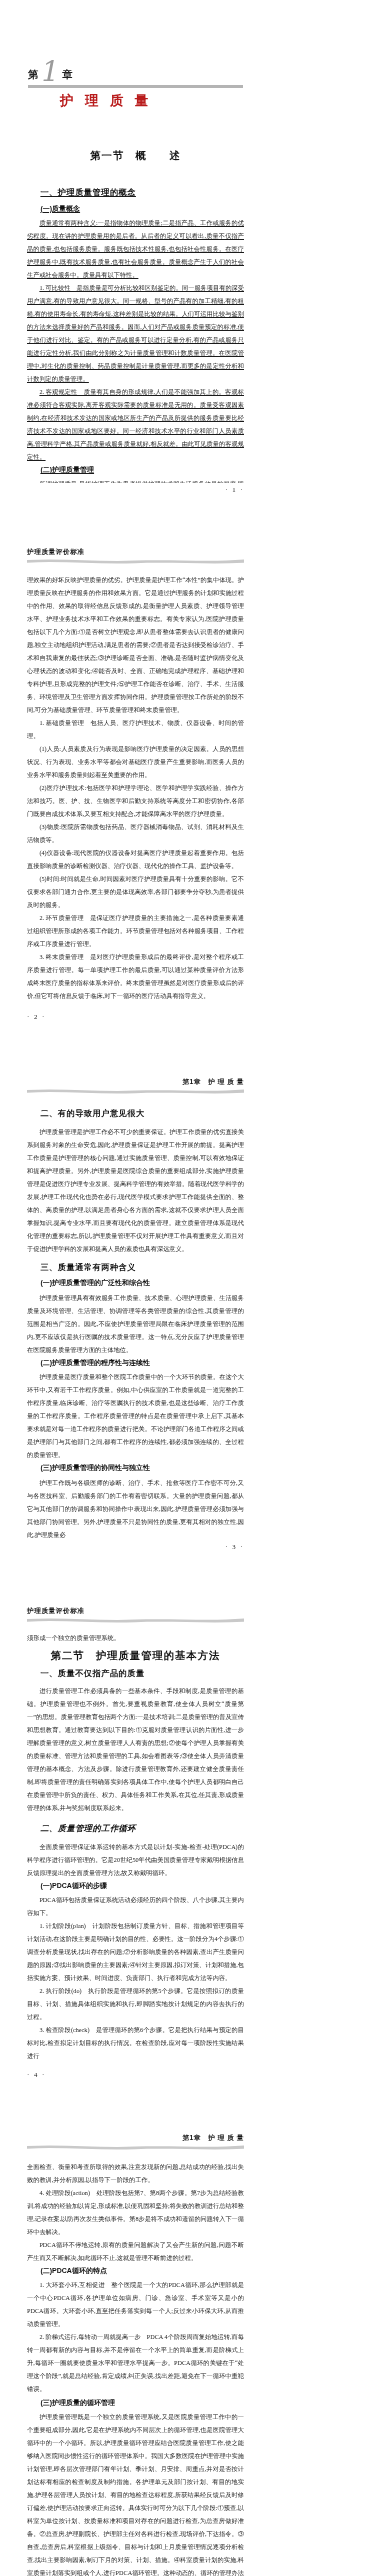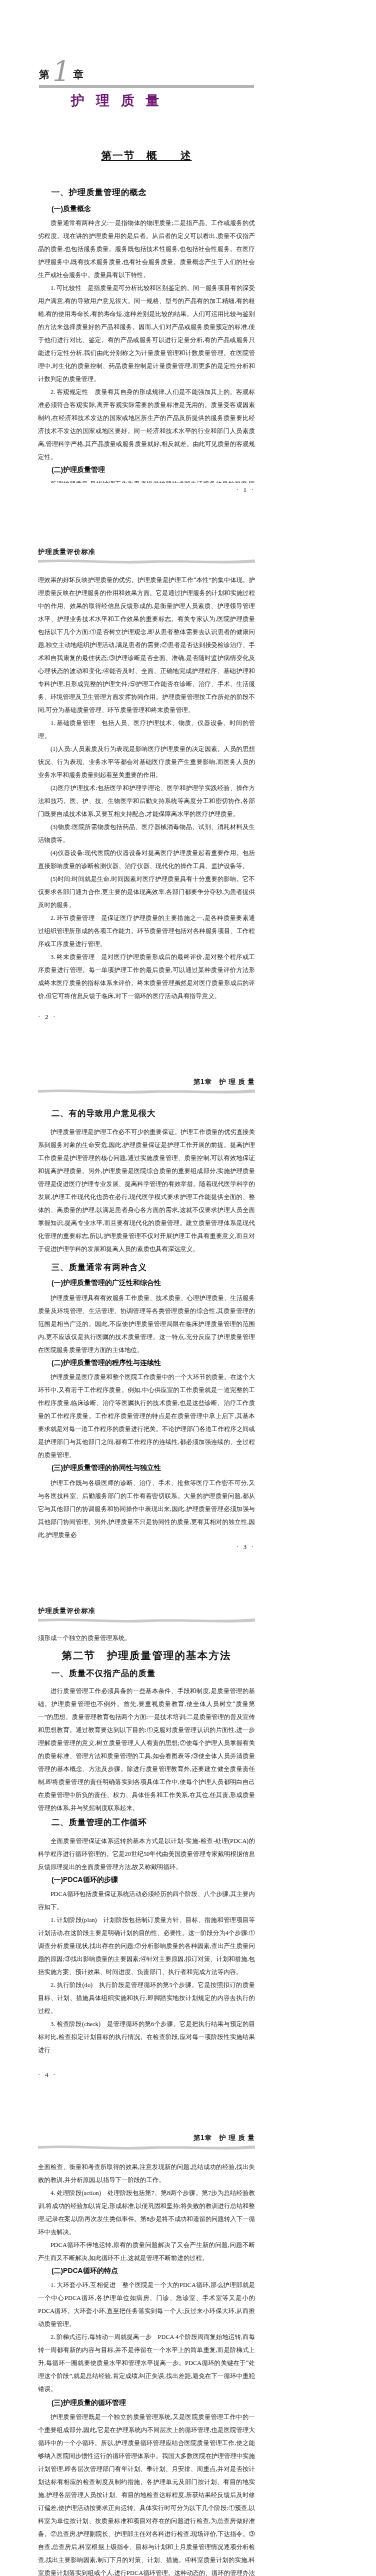--- a/index.html
+++ b/index.html
@@ -2,36 +2,36 @@
 <html style="font-size:8.2px"><head>
 <meta charset="utf-8">
 <style>
   html,body{margin:0;padding:0;}
   body{
     width:376px;height:2642px;background:#ffffff;
     font-family:"Liberation Serif","DejaVu Serif",serif;
     color:#1b1b1b;
   }
   .canvas{position:relative;width:376px;height:2642px;background:#ffffff;overflow:hidden;}
-  .page{position:absolute;left:11px;width:306px;overflow:hidden;background:#ffffff;}
+  .page{position:absolute;left:0;width:306px;overflow:hidden;background:#ffffff;}
   #page1{top:0;height:515px;}
   #page2{top:515px;height:531px;}
   #page3{top:1046px;height:531px;}
   #page4{top:1577px;height:531px;padding-left:40px;}
   #page5{top:2107px;height:535px;}
 
   
   .ch-head{position:absolute;left:28px;top:58px;white-space:nowrap;}
   .ch-zh{font:bold 10.3px/10.3px "Liberation Serif",serif;position:relative;top:-3.1px;color:#222;}
   .ch-num{font:italic 28px/28px "DejaVu Serif",serif;color:#9b9b9b;margin:0 3.1px;}
   .ch-rule{position:absolute;left:28px;top:85px;width:215px;height:2.6px;background:#b4b4b4;}
-  .ch-title{position:absolute;left:60px;top:93px;font:bold 13.4px/15.5px "Liberation Serif",serif;letter-spacing:4.1px;color:#701a75;}
+  .ch-title{position:absolute;left:60px;top:93px;font:bold 13.4px/15.5px "Liberation Serif",serif;letter-spacing:4.1px;color:#b91c1c;}
 
   .sec-title-abs{position:absolute;left:27px;width:217px;text-align:center;
-    font:bold 10.3px/13.4px "Liberation Serif",serif;letter-spacing:1px;color:#141414;text-decoration:underline;}
+    font:bold 10.3px/13.4px "Liberation Serif",serif;letter-spacing:1px;color:#141414;}
 
   
   .rh{position:absolute;left:27px;width:217px;font:bold 6.7px/8.2px "Liberation Sans",sans-serif;
       letter-spacing:0.5px;color:#161616;}
   .rh.right{text-align:right;}
   .wave{position:absolute;left:27px;width:217px;height:6.2px;}
 
   
   .page-body{position:absolute;left:27px;width:217px;overflow:hidden;}
   .para{margin:0;text-indent:2em;text-align:justify;
@@ -56,21 +56,21 @@
 <div class="canvas">
 
   <div class="page" id="page1">
     <div class="ch-head">
       <span class="ch-zh">第</span><span class="ch-num">1</span><span class="ch-zh">章</span>
     </div>
     <div class="ch-rule"></div>
     <div class="ch-title">护 理 质 量</div>
     <div class="sec-title-abs" style="top:149px;">第一节　概　　述</div>
 
-    <div class="page-body" style="top:185px;height:298px;">
+    <div class="page-body" style="top:185px;height:298px;text-decoration:underline;">
       <div class="h-num">一、护理质量管理的概念</div>
       <div class="h-sub">(一)质量概念</div>
       <p class="para">质量通常有两种含义:一是指物体的物理质量;二是指产品、工作或服务的优劣程度。现在讲的护理质量用的是后者。从后者的定义可以看出,质量不仅指产品的质量,也包括服务质量。服务既包括技术性服务,也包括社会性服务。在医疗护理服务中,既有技术服务质量,也有社会服务质量。质量概念产生于人们的社会生产或社会服务中。质量具有以下特性。</p>
       <p class="para">1. 可比较性　是指质量是可分析比较和区别鉴定的。同一服务项目有的深受用户满意,有的导致用户意见很大。同一规格、型号的产品有的加工精细,有的粗糙,有的使用寿命长,有的寿命短,这种差别是比较的结果。人们可运用比较与鉴别的方法来选择质量好的产品和服务。因而,人们对产品或服务质量预定的标准,便于他们进行对比、鉴定。有的产品或服务可以进行定量分析,有的产品或服务只能进行定性分析,我们由此分别称之为计量质量管理和计数质量管理。在医院管理中,对生化的质量控制、药品质量控制是计量质量管理,而更多的是定性分析和计数判定的质量管理。</p>
       <p class="para">2. 客观规定性　质量有其自身的形成规律,人们是不能强加其上的。客观标准必须符合客观实际,离开客观实际需要的质量标准是无用的。质量受客观因素制约,在经济和技术发达的国家或地区所生产的产品及所提供的服务质量要比经济技术不发达的国家或地区要好。同一经济和技术水平的行业和部门人员素质高,管理科学严格,其产品质量或服务质量就好,相反就差。由此可见质量的客观规定性。</p>
       <div class="h-sub">(二)护理质量管理</div>
       <p class="para">所谓护理质量,是指护理工作为患者提供护理技术和生活服务效果的程度,即护</p>
     </div>
 
     <div class="pageno right" style="top:486px;">· 1 ·</div>
@@ -117,21 +117,21 @@
   <div class="page" id="page4">
     <div class="rh" style="top:30px;">护理质量评价标准</div>
     <svg class="wave" style="top:40px;" viewBox="0 0 421 12" preserveAspectRatio="none">
       <path d="M0,4 C70,0 140,8 210,5 C280,2 350,9 421,3 L421,9 C350,13 280,7 210,10 C140,13 70,5 0,9 Z" fill="#c9c9c9"></path>
     </svg>
     <div class="page-body" style="top:54px;height:439px;">
       <p class="para flush">须形成一个独立的质量管理系统。</p>
       <div class="sec-title-flow">第二节　护理质量管理的基本方法</div>
       <div class="h-num">一、质量不仅指产品的质量</div>
       <p class="para">进行质量管理工作必须具备的一些基本条件、手段和制度,是质量管理的基础。护理质量管理也不例外。首先,要重视质量教育,使全体人员树立“质量第一”的思想。质量管理教育包括两个方面:一是技术培训;二是质量管理的普及宣传和思想教育。通过教育要达到以下目的:①克服对质量管理认识的片面性,进一步理解质量管理的意义,树立质量管理人人有责的思想;②使每个护理人员掌握有关的质量标准、管理方法和质量管理的工具,如会看图表等;③使全体人员弄清质量管理的基本概念、方法及步骤。除进行质量管理教育外,还要建立健全质量责任制,即将质量管理的责任明确落实到各项具体工作中,使每个护理人员都明白自己在质量管理中所负的责任、权力、具体任务和工作关系,在其位,任其责,形成质量管理的体系,并与奖惩制度联系起来。</p>
-      <div class="h-num" style="margin-top:3px;">二、质量管理的工作循环</div>
+      <div class="h-num" style="margin-top:9px;font-style:italic;">二、质量管理的工作循环</div>
       <p class="para">全面质量管理保证体系运转的基本方式是以计划-实施-检查-处理(PDCA)的科学程序进行循环管理的。它是20世纪50年代由美国质量管理专家戴明根据信息反馈原理提出的全面质量管理方法,故又称戴明循环。</p>
       <div class="h-sub">(一)PDCA循环的步骤</div>
       <p class="para">PDCA循环包括质量保证系统活动必须经历的四个阶段、八个步骤,其主要内容如下。</p>
       <p class="para">1. 计划阶段(plan)　计划阶段包括制订质量方针、目标、措施和管理项目等计划活动,在这阶段主要是明确计划的目的性、必要性。这一阶段分为4个步骤:①调查分析质量现状,找出存在的问题;②分析影响质量的各种因素,查出产生质量问题的原因;③找出影响质量的主要因素;④针对主要原因,拟订对策、计划和措施,包括实施方案、预计效果、时间进度、负责部门、执行者和完成方法等内容。</p>
       <p class="para">2. 执行阶段(do)　执行阶段是管理循环的第5个步骤。它是按照拟订的质量目标、计划、措施具体组织实施和执行,即脚踏实地按计划规定的内容去执行的过程。</p>
       <p class="para">3. 检查阶段(check)　是管理循环的第6个步骤。它是把执行结果与预定的目标对比,检查拟定计划目标的执行情况。在检查阶段,应对每一项阶段性实施结果进行</p>
     </div>
     <div class="pageno left" style="top:494px;">· 4 ·</div>
   </div>
 

